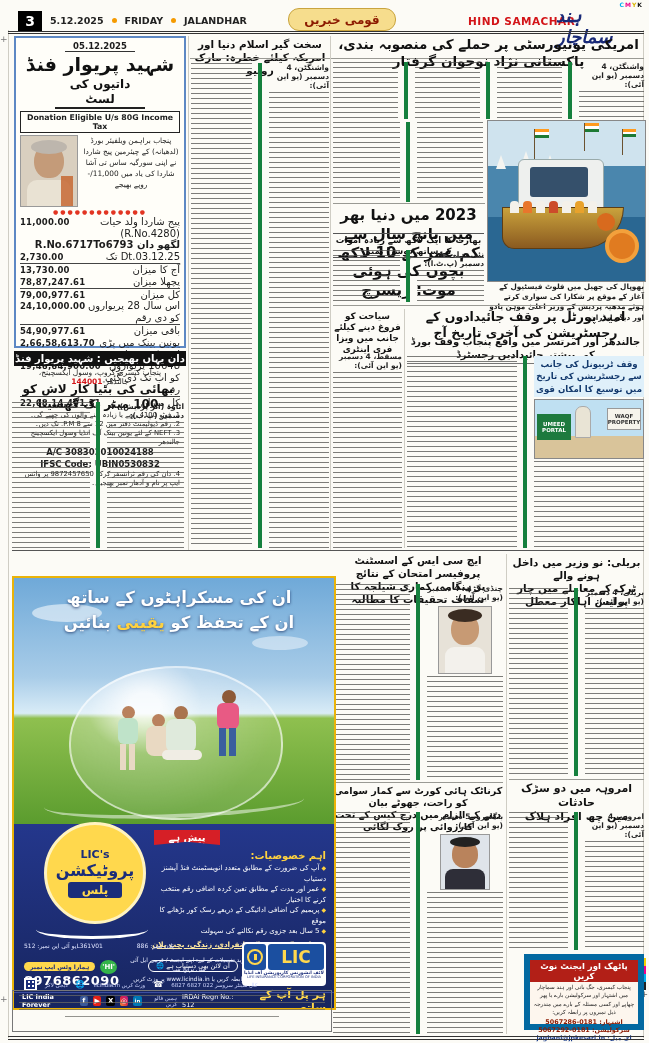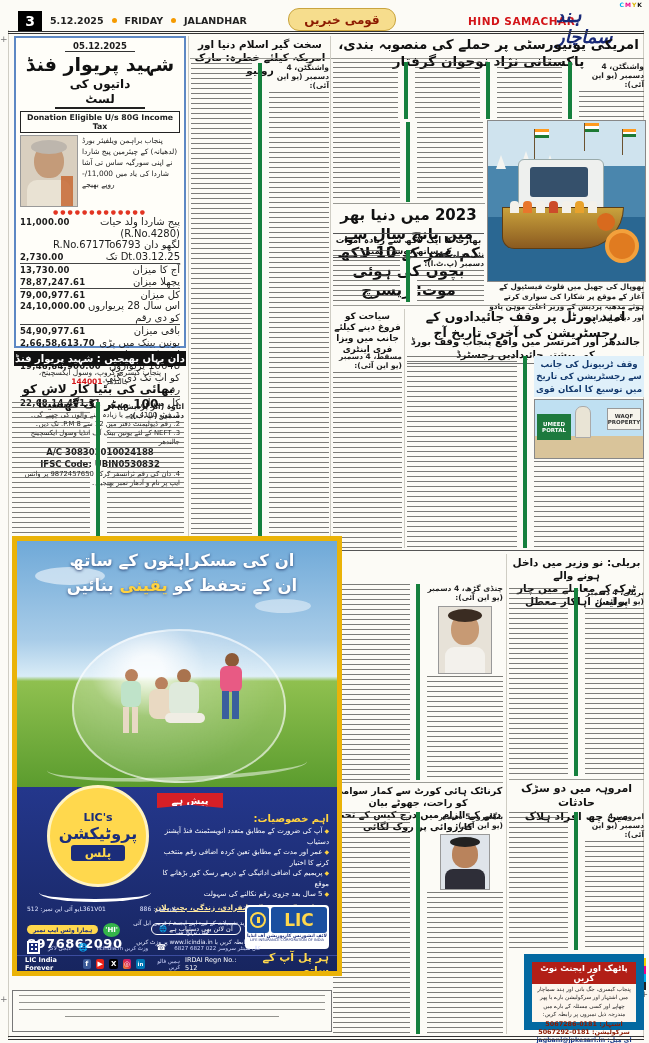--- a/index.html
+++ b/index.html
@@ -61,37 +61,37 @@
   <div class="abs rtl" style="left:556px;top:5px;width:86px;font-size:18px;font-weight:bold;color:#192a78;font-style:italic;text-align:left">ہند سماچار</div>
   <div class="abs" style="left:8px;top:31px;width:636px;height:1px;background:#333"></div>
   <div class="abs" style="left:8px;top:33px;width:636px;height:1px;background:#333"></div>
 
   <div class="abs" style="left:14px;top:36px;width:172px;height:312px;border:2px solid #5d88c4;background:#fffef9;padding:3px 4px;box-sizing:border-box">
     <div class="ctr" style="font-size:8.5px;font-weight:bold;border-bottom:1px solid #333;width:70px;margin:0 auto">05.12.2025</div>
     <div class="hl" style="font-size:19px;margin-top:1px">شہید پریوار فنڈ</div>
     <div class="hl" style="font-size:12px;border-bottom:2px solid #222;width:90px;margin:0 auto 2px">داتیوں کی لسٹ</div>
     <div class="ctr" style="font-size:7.8px;font-weight:bold;border:1px solid #222;padding:1px 0;margin:2px 0">Donation Eligible U/s 80G Income Tax</div>
     <div style="display:flex;gap:4px;margin-top:2px;direction:rtl">
-      <div class="rtl" style="flex:1;font-size:7.4px;line-height:1.5;text-align:left">پنجاب براہمن ویلفیئر بورڈ (لدھیانہ) کے چیئرمین پیج شاردا نے اپنی سورگیہ ساس تی آشا شاردا کی یاد میں 11,000/- روپے بھیجے</div>
+      <div class="rtl" style="flex:1;font-size:7.4px;line-height:1.5;text-align:center">پنجاب براہمن ویلفیئر بورڈ (لدھیانہ) کے چیئرمین پیج شاردا نے اپنی سورگیہ ساس تی آشا شاردا کی یاد میں 11,000/- روپے بھیجے</div>
       <div style="width:56px;height:70px;background:#d9cfbf;border:1px solid #999;position:relative;flex:0 0 auto">
         <div style="position:absolute;left:13px;top:8px;width:30px;height:34px;border-radius:50% 50% 46% 46%;background:#c49b79"></div>
         <div style="position:absolute;left:10px;top:4px;width:36px;height:14px;border-radius:50%;background:#bdb6ad"></div>
         <div style="position:absolute;left:6px;bottom:0;width:44px;height:26px;border-radius:10px 10px 0 0;background:#e9e2d3"></div>
         <div style="position:absolute;right:4px;bottom:0;width:12px;height:30px;background:#c4622a;opacity:.8"></div>
       </div>
     </div>
     <div class="ctr" style="color:#e23523;font-size:6px;letter-spacing:2px;margin:1px 0">●●●●●●●●●●●●●</div>
     <div>
       <div class="frow">
           <b>11,000.00</b>
           <span class="lb">پیج شاردا ولد حیات (R.No.4280)</span>
         </div>
       <div class="frow">
           <b></b>
-          <span class="lb" style="font-weight:normal">لگھو دان R.No.6717To6793</span>
+          <span class="lb" style="font-weight:bold">لگھو دان R.No.6717To6793</span>
         </div>
       <div class="frow" style="border-bottom:1px solid #444">
           <b>2,730.00</b>
           <span class="lb">Dt.03.12.25 تک</span>
         </div>
       <div class="frow">
           <b>13,730.00</b>
           <span class="lb">آج کا میزان</span>
         </div>
       <div class="frow">
@@ -256,20 +256,21 @@
   </div>
   <div class="abs vr" style="left:404px;top:309px;height:239px"></div>
   <div class="abs hl" style="left:333px;top:311px;width:69px;font-size:8.8px"><span>سیاحت کو فروغ دینے کیلئے</span><br><span>جانب میں ویزا فری اینٹری</span></div>
   <div class="abs" style="left:333px;top:352px;width:69px;height:196px;display:flex;flex-direction:column">
     <div class="dateline">مسقط، 4 دسمبر (یو این آئی):</div>
     <div class="greek"></div>
   </div>
 
   <div class="abs hr" style="left:12px;top:550px;width:632px;background:#555"></div>
 
+  <div class="abs hl" style="left:333px;top:554px;width:170px;font-size:10.3px"><span>ایچ سی ایس کے اسسٹنٹ پروفیسر امتحان کے نتائج</span><br><span>پر ہنگامہ، کماری شیلجہ کا شفاف تحقیقات کا مطالبہ</span></div>
   <div class="abs" style="left:333px;top:584px;width:170px;height:196px">
     <div class="cols" style="height:100%">
       <div class="col">
         <div class="dateline">چنڈی گڑھ، 4 دسمبر (یو این آئی):</div>
         <div style="width:52px;height:66px;margin:2px auto;background:#e7e2d8;border:1px solid #999;position:relative">
           <div style="position:absolute;left:12px;top:6px;width:28px;height:32px;border-radius:50% 50% 45% 45%;background:#c79a74"></div>
           <div style="position:absolute;left:9px;top:2px;width:34px;height:13px;border-radius:50%;background:#3a2c22"></div>
           <div style="position:absolute;left:6px;bottom:0;width:40px;height:26px;border-radius:9px 9px 0 0;background:#f3f1ec"></div>
         </div>
         <div class="greek"></div>
@@ -320,29 +321,29 @@
       <div class="col">
           <div class="dateline">امروہہ، 4 دسمبر (یو این آئی):</div>
           <div class="greek"></div>
         </div>
       <div class="col">
           <div class="greek"></div>
         </div>
     </div>
   </div>
 
-  <div class="abs" style="left:524px;top:954px;width:120px;height:76px;border:8px solid #0369a1;background:#fdf6ee;box-sizing:border-box">
+  <div class="abs" style="left:524px;top:954px;width:120px;height:76px;border:6px solid #0369a1;background:#fdf6ee;box-sizing:border-box">
     <div class="ctr rtl" style="background:#b21f17;color:#fff;font-weight:bold;font-size:8.5px;padding:1px 0">پاٹھک اور ایجنٹ نوٹ کریں</div>
     <div class="rtl" style="font-size:5.6px;line-height:1.5;padding:1px 3px;text-align:center">پنجاب کیسری، جگ بانی اور ہند سماچار میں اشتہار اور سرکولیشن بارے یا پھر چھاپے اور کسی مسئلہ کے بارے میں مندرجہ ذیل نمبروں پر رابطہ کریں:</div>
     <div class="ctr rtl" style="font-size:6.4px;font-weight:bold;color:#8c1a00">اشتہار: 0181-5067286</div>
     <div class="ctr rtl" style="font-size:6.4px;font-weight:bold;color:#8c1a00">سرکولیشن: 0181-5067292</div>
     <div class="ctr rtl" style="font-size:6.2px;font-weight:bold;color:#1a3c8c">ای میل: jagbani@jpkesari.in</div>
   </div>
 
-  <div class="abs" style="left:12px;top:536px;width:320px;height:430px;border:5px solid #eab308;overflow:hidden">
+  <div class="abs" style="left:12px;top:576px;width:320px;height:430px;border:2px solid #eab308;overflow:hidden">
 
     <div style="position:absolute;inset:0;height:246px;background:linear-gradient(to bottom,#6fa9d8 0,#a8cce8 40%,#d9ecf7 55%,#8fc04f 57%,#5b9c2e 100%)">
       <div style="position:absolute;left:18px;top:26px;width:70px;height:18px;border-radius:50%;background:rgba(255,255,255,.55)"></div>
       <div style="position:absolute;right:26px;top:58px;width:56px;height:14px;border-radius:50%;background:rgba(255,255,255,.45)"></div>
       <div style="position:absolute;left:55px;top:88px;width:210px;height:150px;border-radius:50% 50% 48% 48%;background:radial-gradient(ellipse at 35% 25%,rgba(255,255,255,.85) 0 8%,rgba(255,255,255,.28) 30%,rgba(255,255,255,.12) 70%);border:2px solid rgba(255,255,255,.6)"></div>
       <div style="position:absolute;left:30px;bottom:6px;width:260px;height:26px;border-radius:50%;border-bottom:4px solid rgba(255,255,255,.5);transform:rotate(-2deg)"></div>
 
       <div>
         <div style="position:absolute;left:108px;top:128px;width:13px;height:13px;border-radius:50%;background:#b9815d"></div>
         <div style="position:absolute;left:104px;top:140px;width:20px;height:26px;border-radius:6px;background:#bfe3c9"></div>

